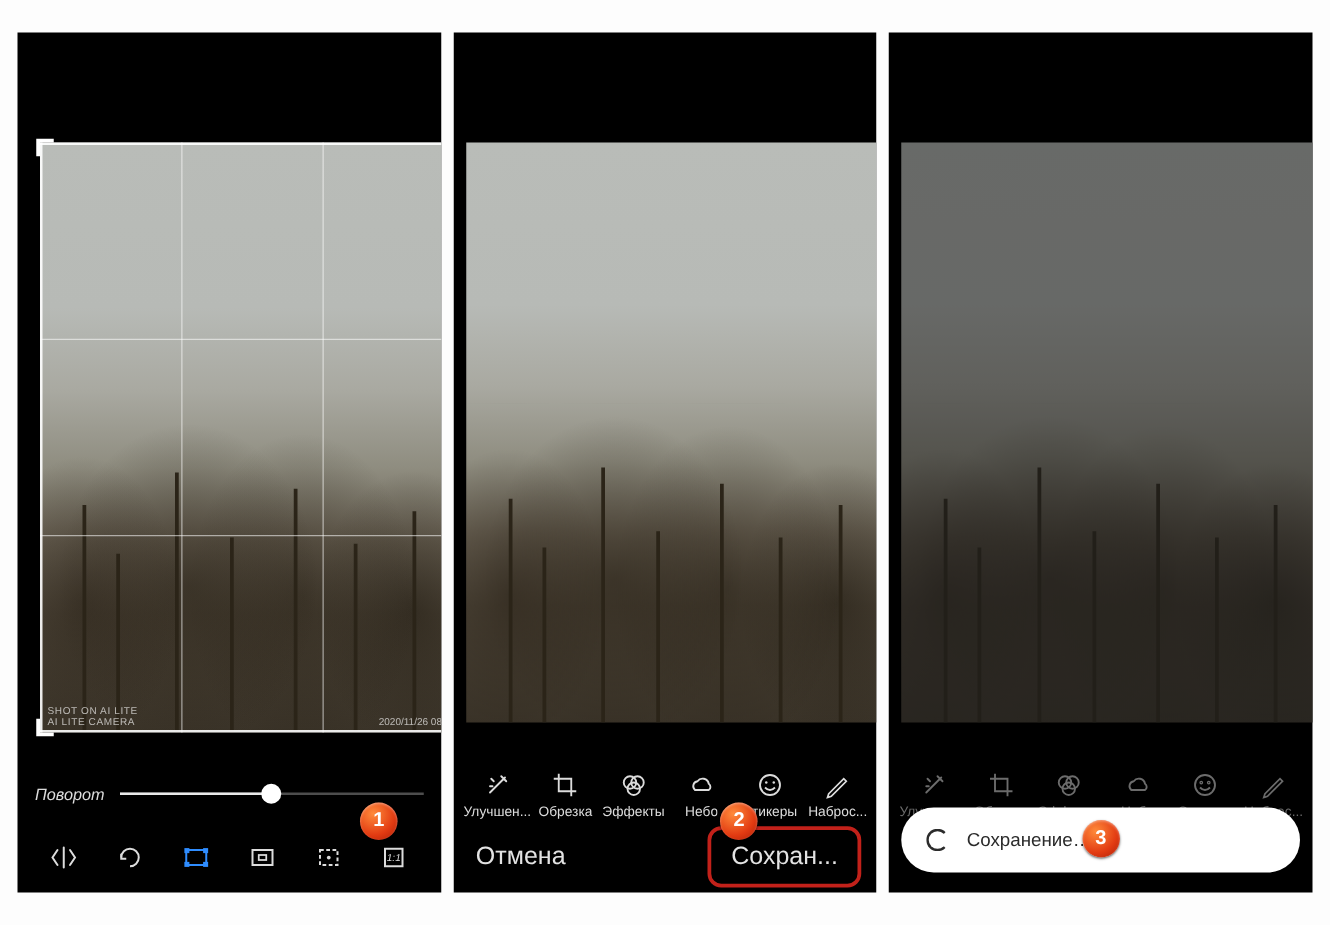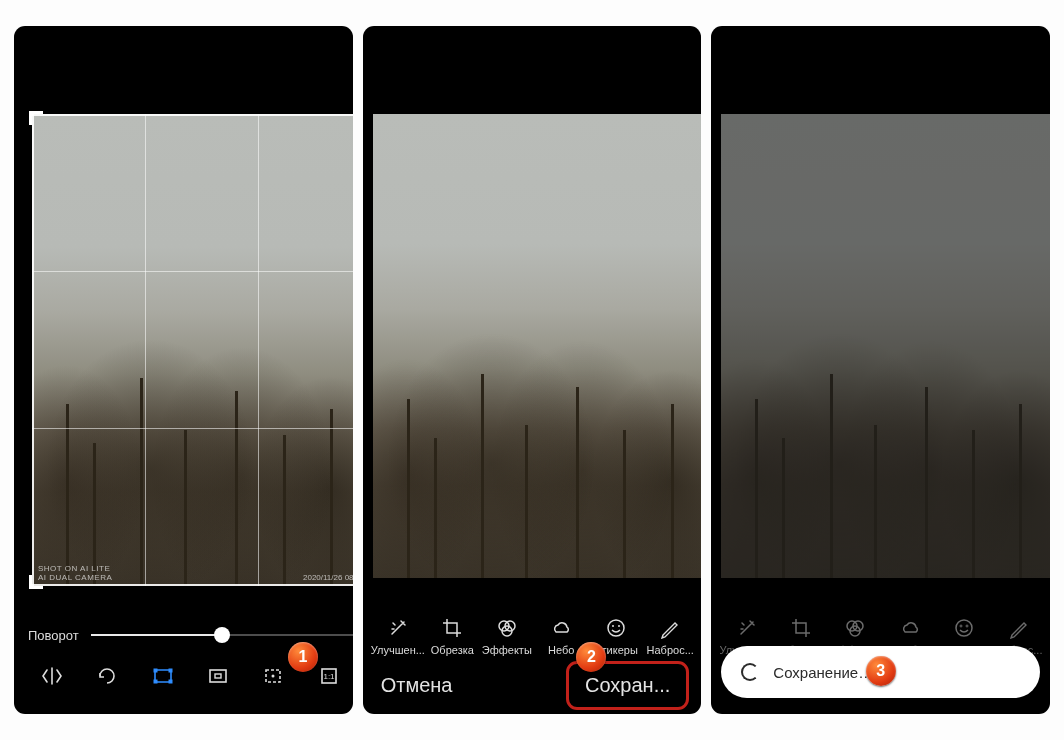--- a/index.html
+++ b/index.html
@@ -18,21 +18,20 @@
     gap: 10px;
     padding: 26px 14px 26px 14px;
   }
   .phone {
     flex: 1 1 0;
     background: #000;
     display: flex;
     flex-direction: column;
     position: relative;
     overflow: hidden;
-    border-radius: 11px;
   }
   
   .photo {
     flex: 1;
     position: relative;
     margin: 0 auto;
     width: 100%;
   }
   .photo-inner {
     position: absolute; inset: 0;
@@ -93,32 +92,33 @@
   .crop-frame .edge{position:absolute;background:rgba(255,255,255,0.9);}
   .crop-frame .edge.t{top:0;left:0;right:0;height:2px}
   .crop-frame .edge.b{bottom:0;left:0;right:0;height:2px}
   .crop-frame .edge.l{left:0;top:0;bottom:0;width:2px}
   .corner{position:absolute;width:20px;height:20px;}
   .corner svg{display:block}
   .corner.tl{top:-3px;left:-3px}
   .corner.bl{bottom:-3px;left:-3px;transform:scaleY(-1)}
 
   .crop-controls{
-    padding: 0 0 6px 14px;
+    padding: 0 14px 6px 14px;
     color:#e9e9e9;
     font-size:12.5px;
+    font-style:italic;
   }
   .slider-row{display:flex;align-items:center;gap:12px;height:38px}
   .slider-row .label{flex:0 0 auto;font-size:13px;color:#dcdcdc}
   .slider{flex:1;position:relative;height:20px}
   .slider-track{position:absolute;left:0;right:0;top:50%;height:2px;background:#4d4d4d;transform:translateY(-50%)}
   .slider-fill{position:absolute;left:0;top:50%;height:2px;background:#e9e9e9;transform:translateY(-50%)}
   .slider-thumb{position:absolute;top:50%;width:16px;height:16px;border-radius:50%;background:#fff;transform:translate(-50%,-50%)}
 
-  .ratio-row{display:flex;align-items:flex-start;justify-content:space-between;height:54px;gap:10px;padding:0 2px}
+  .ratio-row{display:flex;align-items:flex-end;justify-content:space-between;height:54px;gap:10px;padding:0 2px}
   .ratio-btn{width:44px;height:44px;display:flex;align-items:center;justify-content:center;border-radius:4px}
   .ratio-btn svg{display:block}
   .ratio-btn.active svg *{stroke:#2f8dff}
   .ratio-btn.active .sq{fill:#2f8dff}
 
   .crop-actions{display:flex;align-items:center;justify-content:space-between;height:58px;padding:0 10px}
   .crop-actions .cancel,.crop-actions .apply{width:54px;height:44px;display:flex;align-items:center;justify-content:center}
   .crop-actions .reset{flex:1;text-align:center;color:#2f8dff;font-size:15px}
   .apply-outline{border:3px solid #c2211a;border-radius:11px;padding:4px 14px}
 
@@ -169,21 +169,21 @@
             <span></span>
             <span></span>
             <span></span>
             <span></span>
             <span></span>
             <span></span>
             <span></span>
           </div>
         <div class="wm">
           <div>SHOT ON AI LITE</div>
-          <div>AI DUAL CAMERA</div>
+          <div>AI LITE CAMERA</div>
         </div>
         <div class="wm2">2020/11/26  08:49</div>
       </div>
       <div class="crop-frame">
         <div class="edge t"></div>
           <div class="edge b"></div>
           <div class="edge l"></div>
         <div class="v1"></div>
           <div class="v2"></div>
           <div class="h1"></div>

